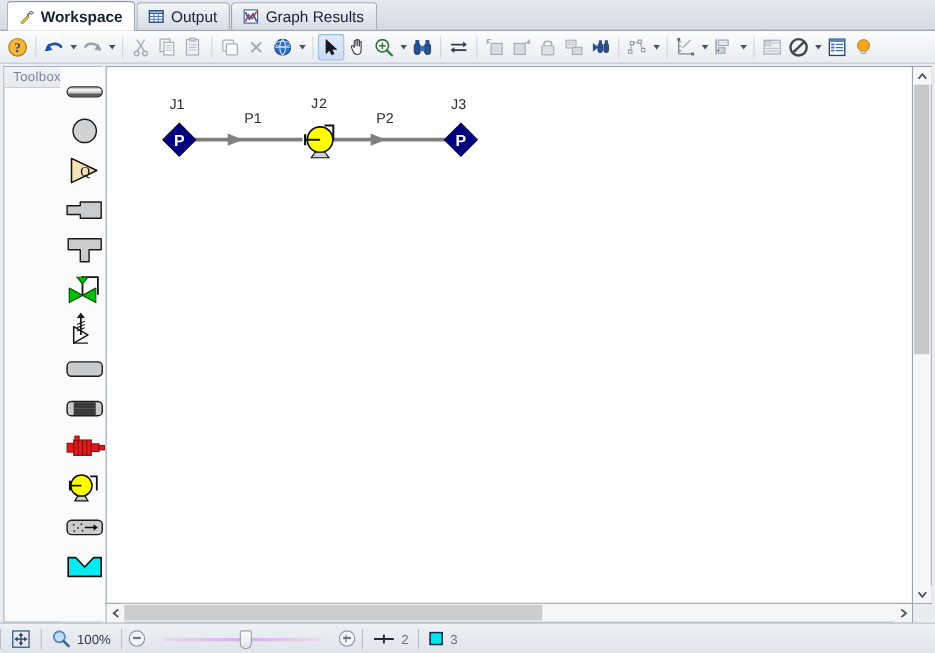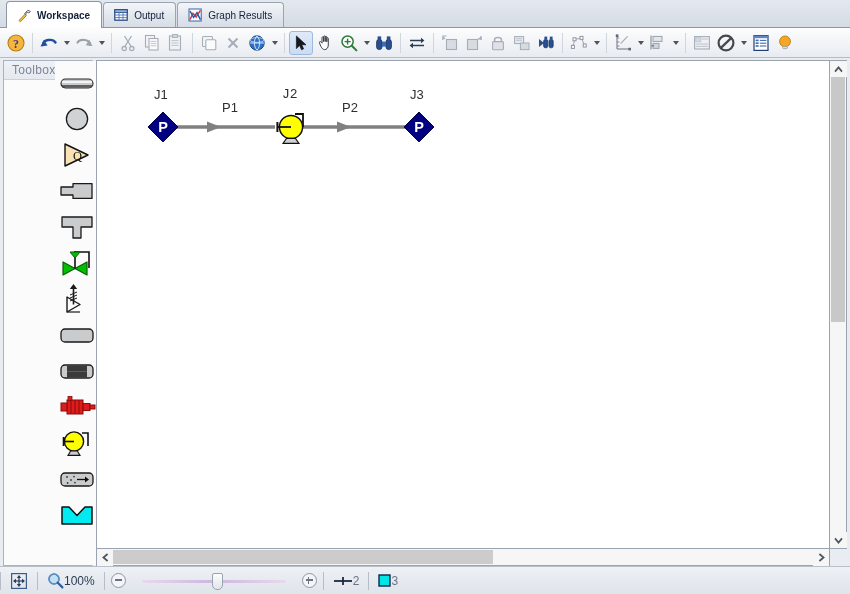--- a/index.html
+++ b/index.html
@@ -32,21 +32,21 @@
     height: 25px;
     display: flex; align-items: center;
     gap: 5px;
     padding: 0 11px 0 9px;
     margin-right: 1px;
     border: 1px solid #9aa4b2;
     border-bottom: none;
     border-radius: 4px 4px 0 0;
     background: linear-gradient(to bottom,#f4f6f9 0%,#e2e7ee 55%,#d7dde6 100%);
     color: #13203a;
-    font-size: 10px;
+    font-size: 14px;
     white-space: nowrap;
     cursor: default;
     position: relative;
   }
   .tab.active {
     background: #ffffff;
     height: 27px;
     font-weight: bold;
     border-color: #8c96a5;
     z-index: 3;
@@ -196,21 +196,21 @@
   .statusbar {
     height: 28px; flex: 0 0 28px;
     background: linear-gradient(to bottom,#eef1f5 0%,#dfe4eb 100%);
     border-top: 1px solid #b9c0ca;
     display: flex; align-items: center;
     font-size: 12px;
     color: #2c3a52;
   }
   .sb-scenario { padding-left: 12px; flex: 1 1 auto; color:#1e2b44; }
   .sb-group {
-    display: flex; align-items: center; 
+    display: flex; align-items: center; gap: 6px;
     padding: 0 9px; height: 100%;
   }
   .sb-div { width:1px; height:18px; background:#b6bec9; }
   .zoom-slider {
     width: 176px; height: 100%;
     display: flex; align-items: center; position: relative;
   }
   .zs-line {
     position:absolute; left:16px; right:16px; top:13px;
     height:3px; border-radius:2px;

